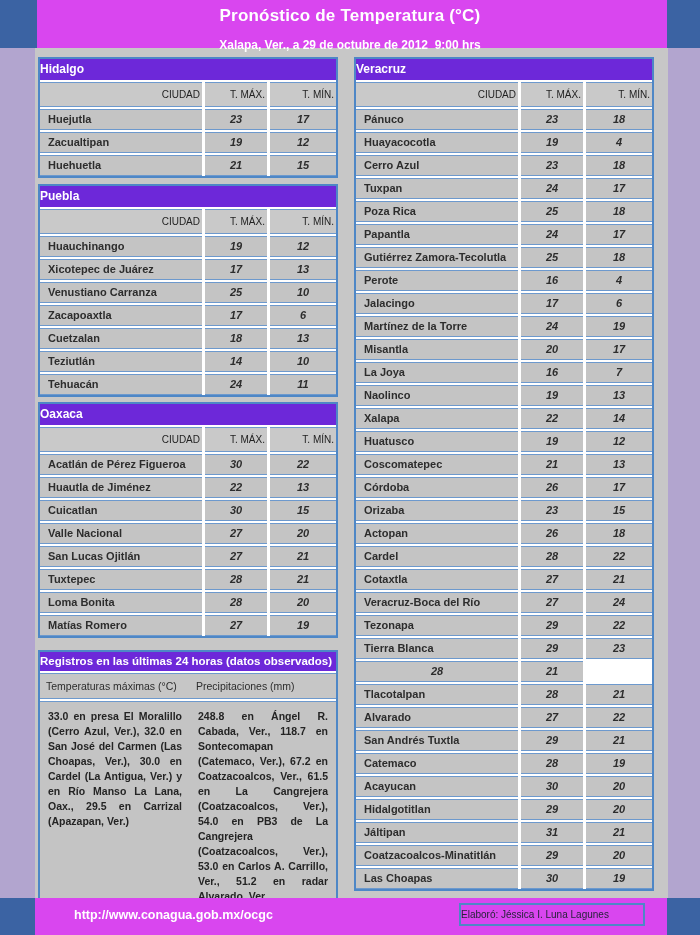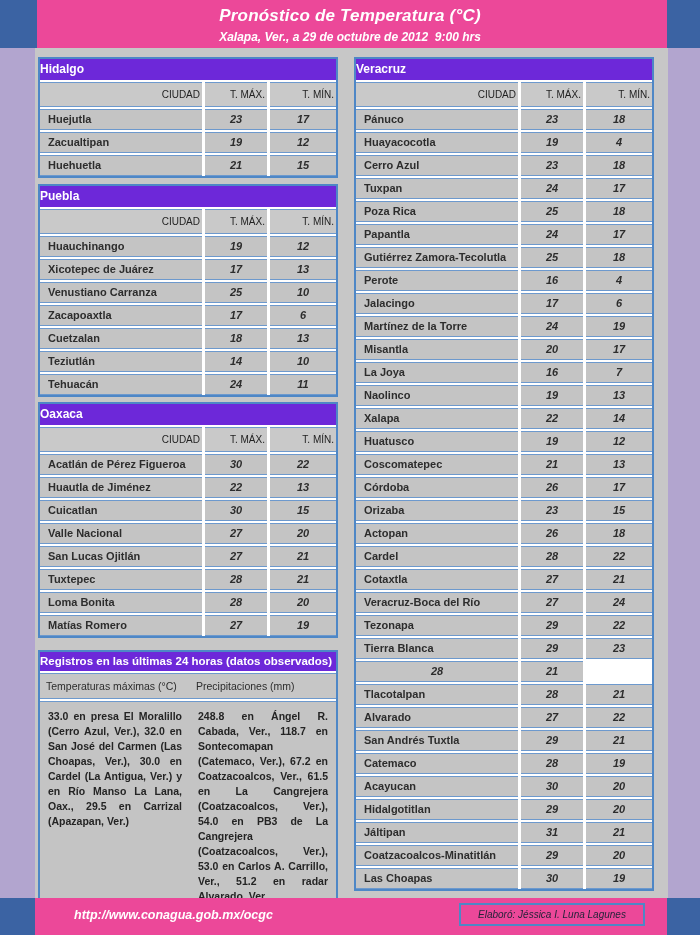--- a/index.html
+++ b/index.html
@@ -2,27 +2,27 @@
 <html><head>
 <meta charset="utf-8">
 <style>
   html,body { margin:0; padding:0; }
   body {
     width:700px; height:935px; overflow:hidden;
     background:#B2A5CF;
     font-family:"Liberation Sans", sans-serif;
   }
   
-  .band { position:relative; background:#ec4899; color:#fff;font-style:italic; }
+  .band { position:relative; background:#d946ef; color:#fff; }
   .header { height:48px; text-align:center; }
   .corner { position:absolute; top:0; height:100%; background:#3B63A3; }
   .corner.left  { left:0;  width:37px; }
   .corner.right { right:0; width:33px; }
   .title    { font-size:17px; font-weight:bold; padding-top:6px; letter-spacing:.2px; }
-  .subtitle { font-size:12px; font-weight:bold; margin-top:4px; white-space:pre; }
+  .subtitle { font-size:12px; font-weight:bold; margin-top:12px; white-space:pre; }
   
   .content { height:850px; padding:0 32px 0 35px; box-sizing:border-box; }
   .panel {
     background:#C7C7C7; height:100%; box-sizing:border-box;
     padding:9px 2px 0 3px; display:flex; gap:16px;
   }
   .col { width:300px; box-sizing:border-box; flex:none; }
   
   .ttable { border:2px solid #4E87C6; background:#fff; box-sizing:border-box; }
   .ttable-title {
@@ -58,21 +58,21 @@
   .footer { height:37px; }
   .footer .corner.left  { width:35px; }
   .footer .corner.right { width:33px; }
   .url {
     position:absolute; left:46px; top:10px;
     color:#fff; font-weight:bold; font-size:12.5px; text-decoration:none;margin-left:28px;
   }
   .credit-box {
     position:absolute; right:55px; top:5px; width:186px;
     border:2px solid #4E87C6; box-sizing:border-box;
-    text-align:center; font-size:10px; color:#26233A; padding:4px 0;
+    text-align:left; font-size:10px; color:#26233A; padding:4px 0;
   }
 </style>
 </head>
 <body>
 
 <div class="band header">
   <div class="corner left"></div>
   <div class="corner right"></div>
   <div class="title">Pronóstico de Temperatura (°C)</div>
   <div class="subtitle">Xalapa, Ver., a 29 de octubre de 2012  9:00 hrs</div>

